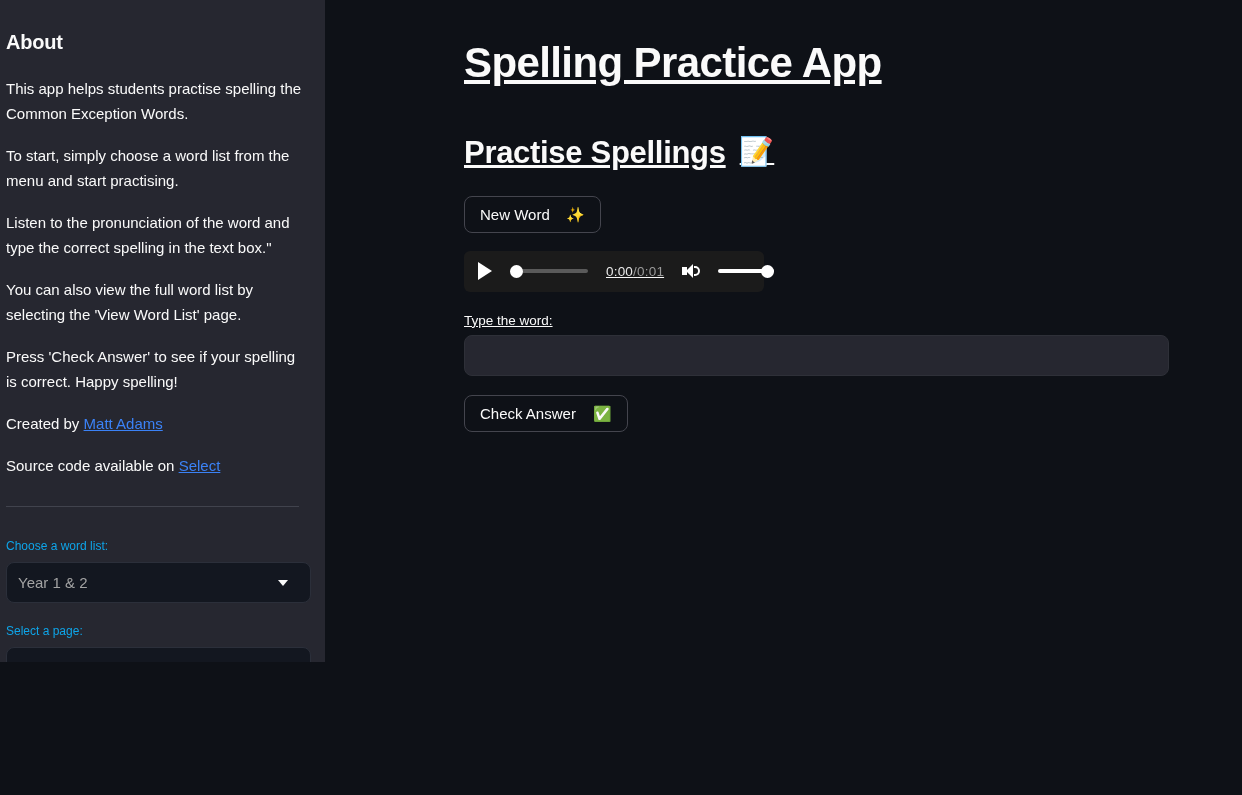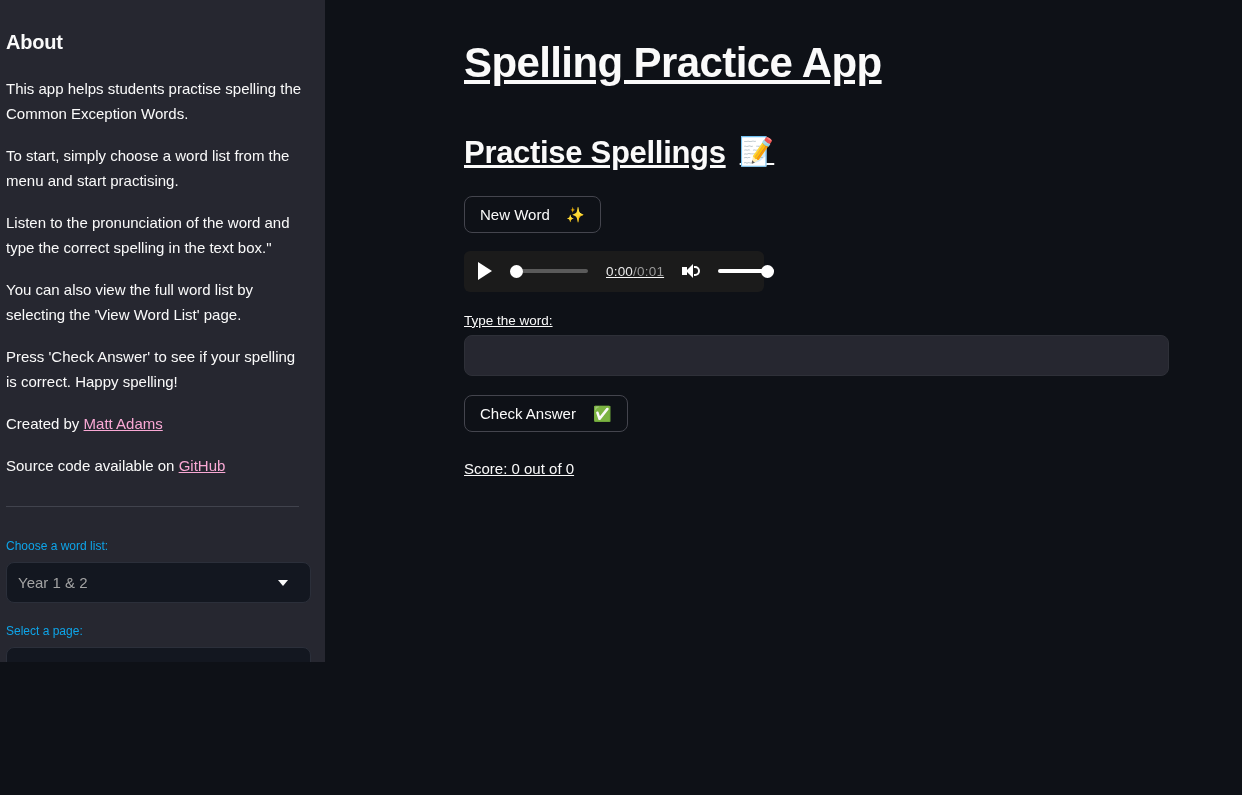--- a/index.html
+++ b/index.html
@@ -43,21 +43,21 @@
     font-size: 15px;
     line-height: 25px;
     color: #fafafa;
     margin-bottom: 17px;
     max-width: 300px;
   }
 
   .about-para:last-of-type { margin-bottom: 0; }
 
   .link {
-    color: #f9a8d4;
+    color: #3b82f6;
     text-decoration: underline;
     cursor: pointer;
     margin-top: 26px;
   }
 
   .sb-divider {
     height: 1px;
     background: #41434d;
     margin: 28px 12px 30px 0;
   }
@@ -300,21 +300,21 @@
     <div class="about-heading">About</div>
 
     <p class="about-para">This app helps students practise spelling the Common Exception Words.</p>
     <p class="about-para">To start, simply choose a word list from the menu and start practising.</p>
     <p class="about-para">Listen to the pronunciation of the word and type the correct spelling in the text box."</p>
     <p class="about-para">You can also view the full word list by selecting the 'View Word List' page.</p>
     <p class="about-para">Press 'Check Answer' to see if your spelling is correct. Happy spelling!</p>
 
     <p class="about-para"><span>Created by </span><a class="link">Matt Adams</a></p>
 
-    <p class="about-para"><span>Source code available on </span><a class="link">GitHub</a></p>
+    <p class="about-para"><span>Source code available on </span><a class="link">Select</a></p>
 
     <div class="sb-divider"></div>
 
     <div class="field-label">Choose a word list:</div>
     <div class="select-box">
       <span class="select-value">Year 1 &amp; 2</span>
       <span class="caret"></span>
     </div>
 
     <div class="field-label">Select a page:</div>
@@ -360,16 +360,15 @@
     </div>
 
     <div class="input-label">Type the word:</div>
     <input class="text-input" type="text" placeholder="" value="" style="">
 
     <button class="st-button check-btn">
       <span>Check Answer</span>
       <span class="emoji">✅</span>
     </button>
 
-    <div class="score-text">Score: 0 out of 0</div>
 
   </div>
 </main>
 
 </body></html>

